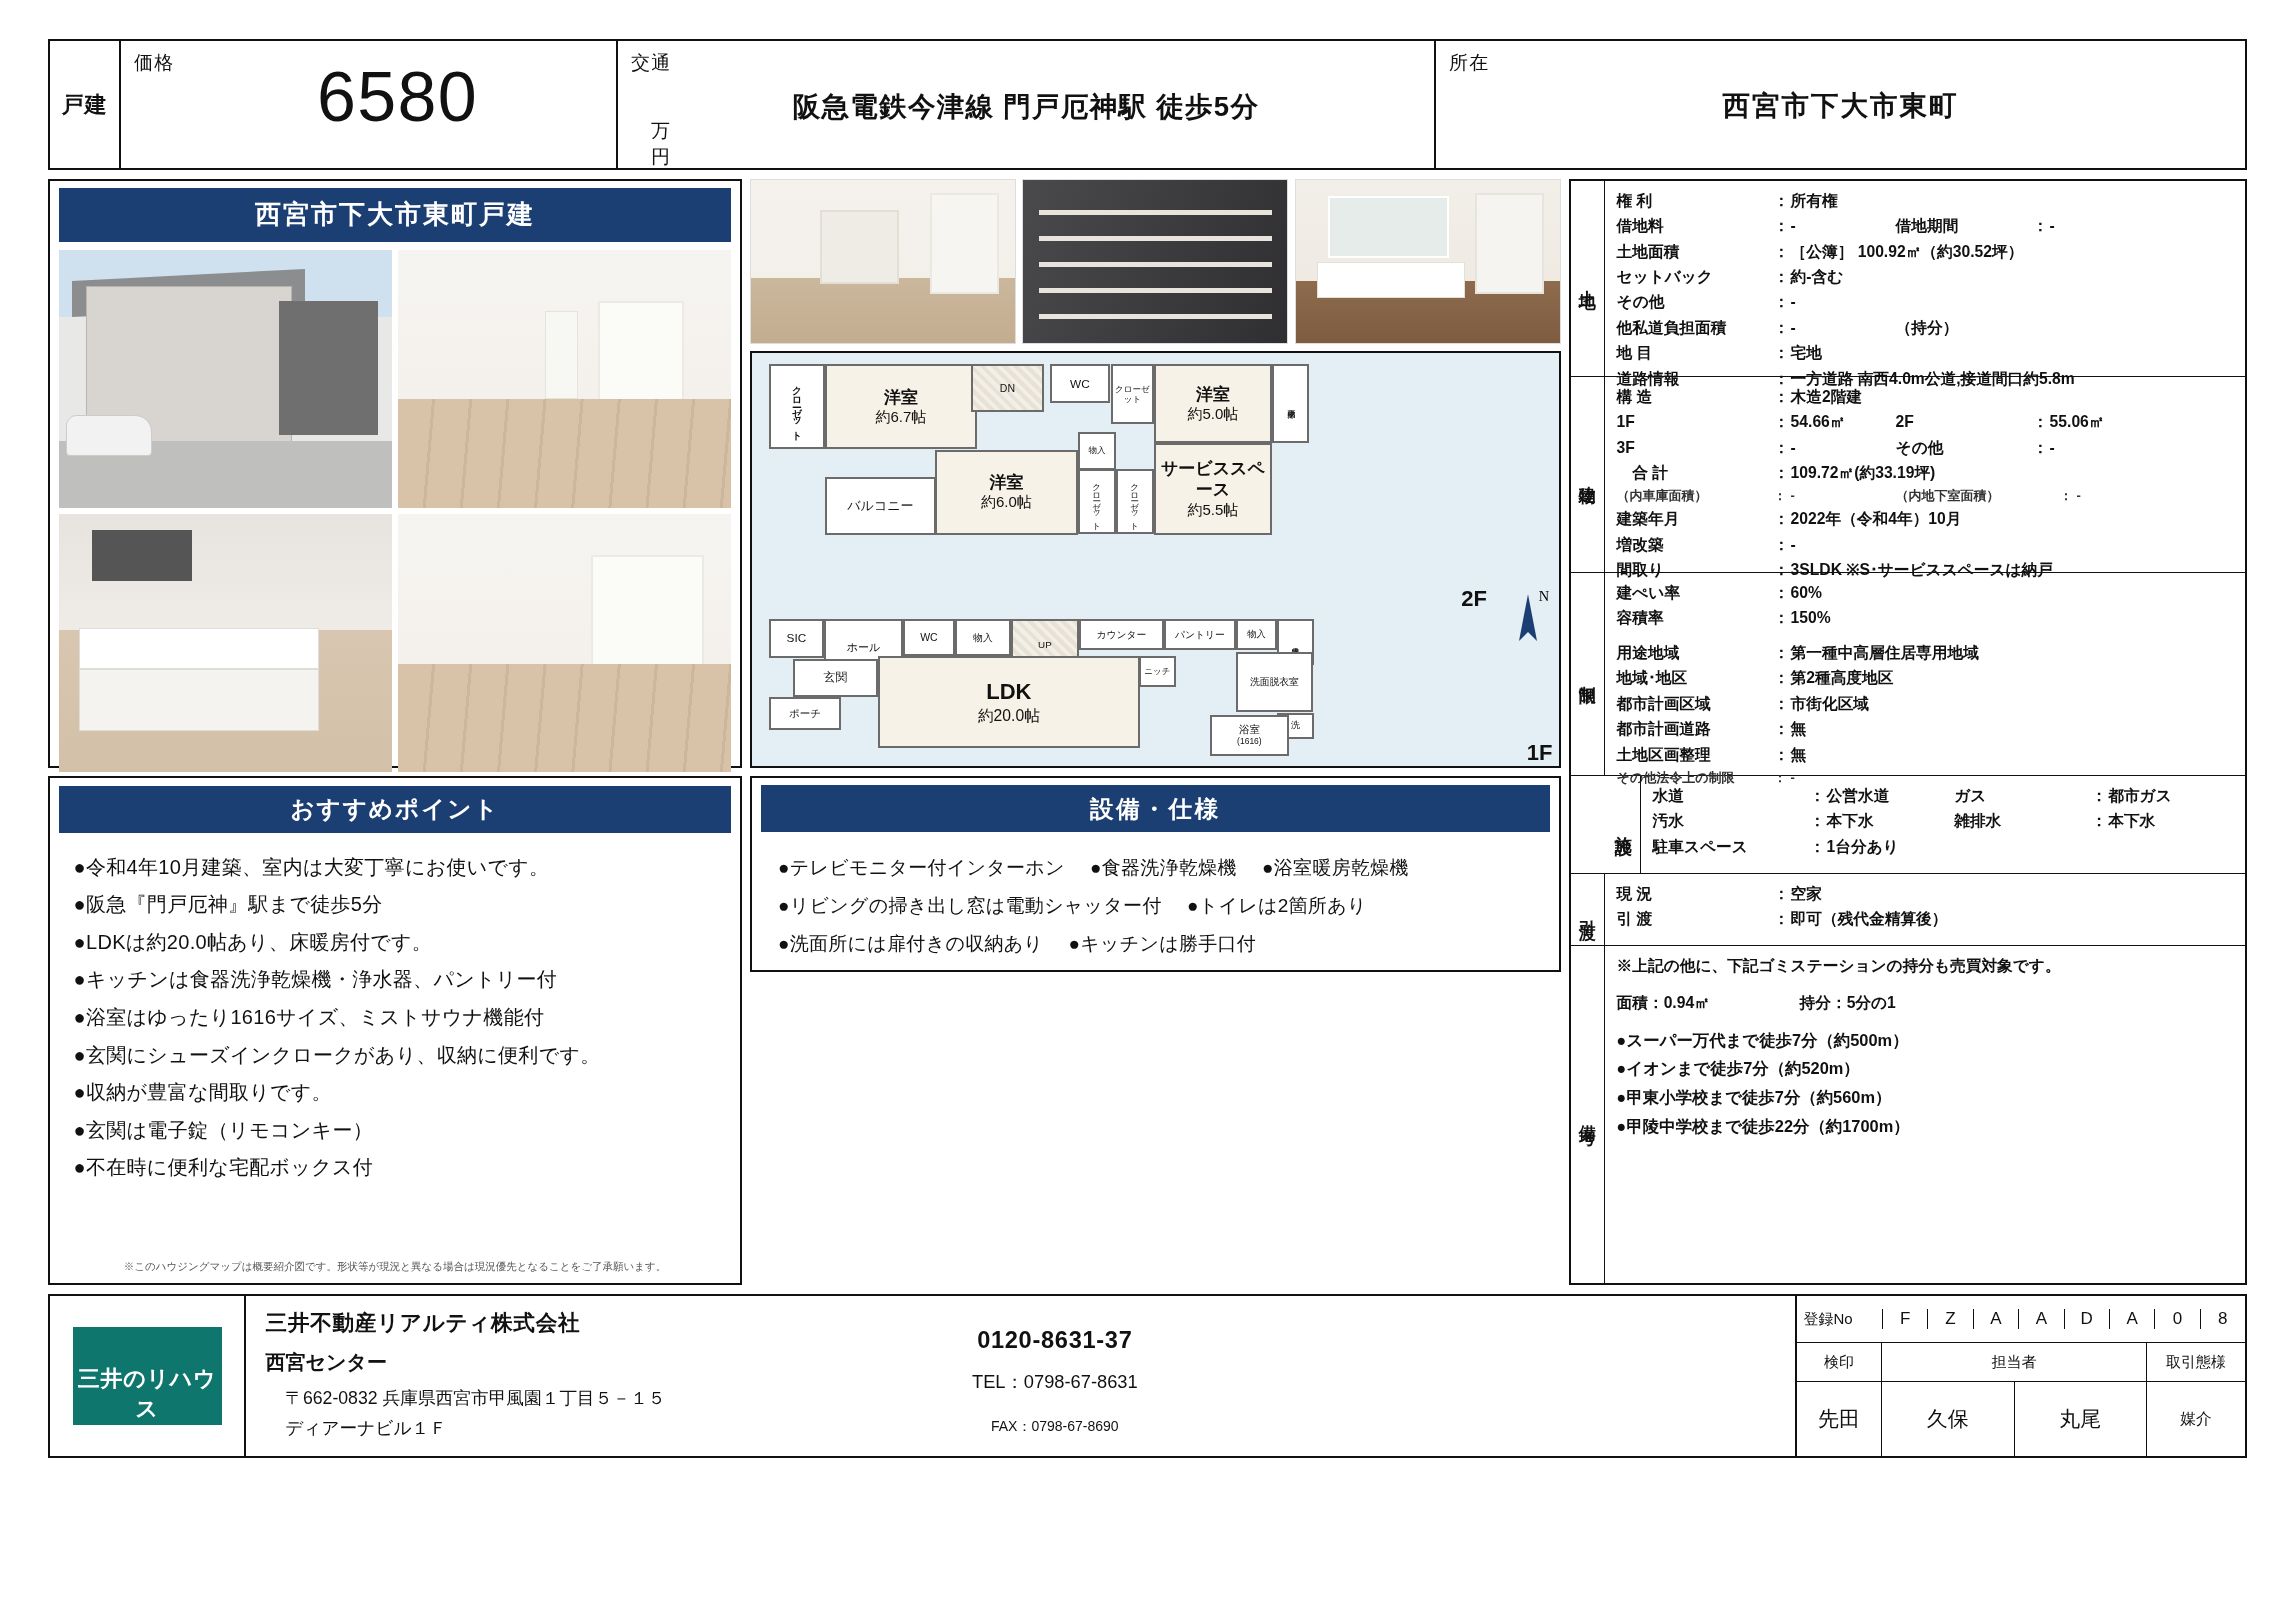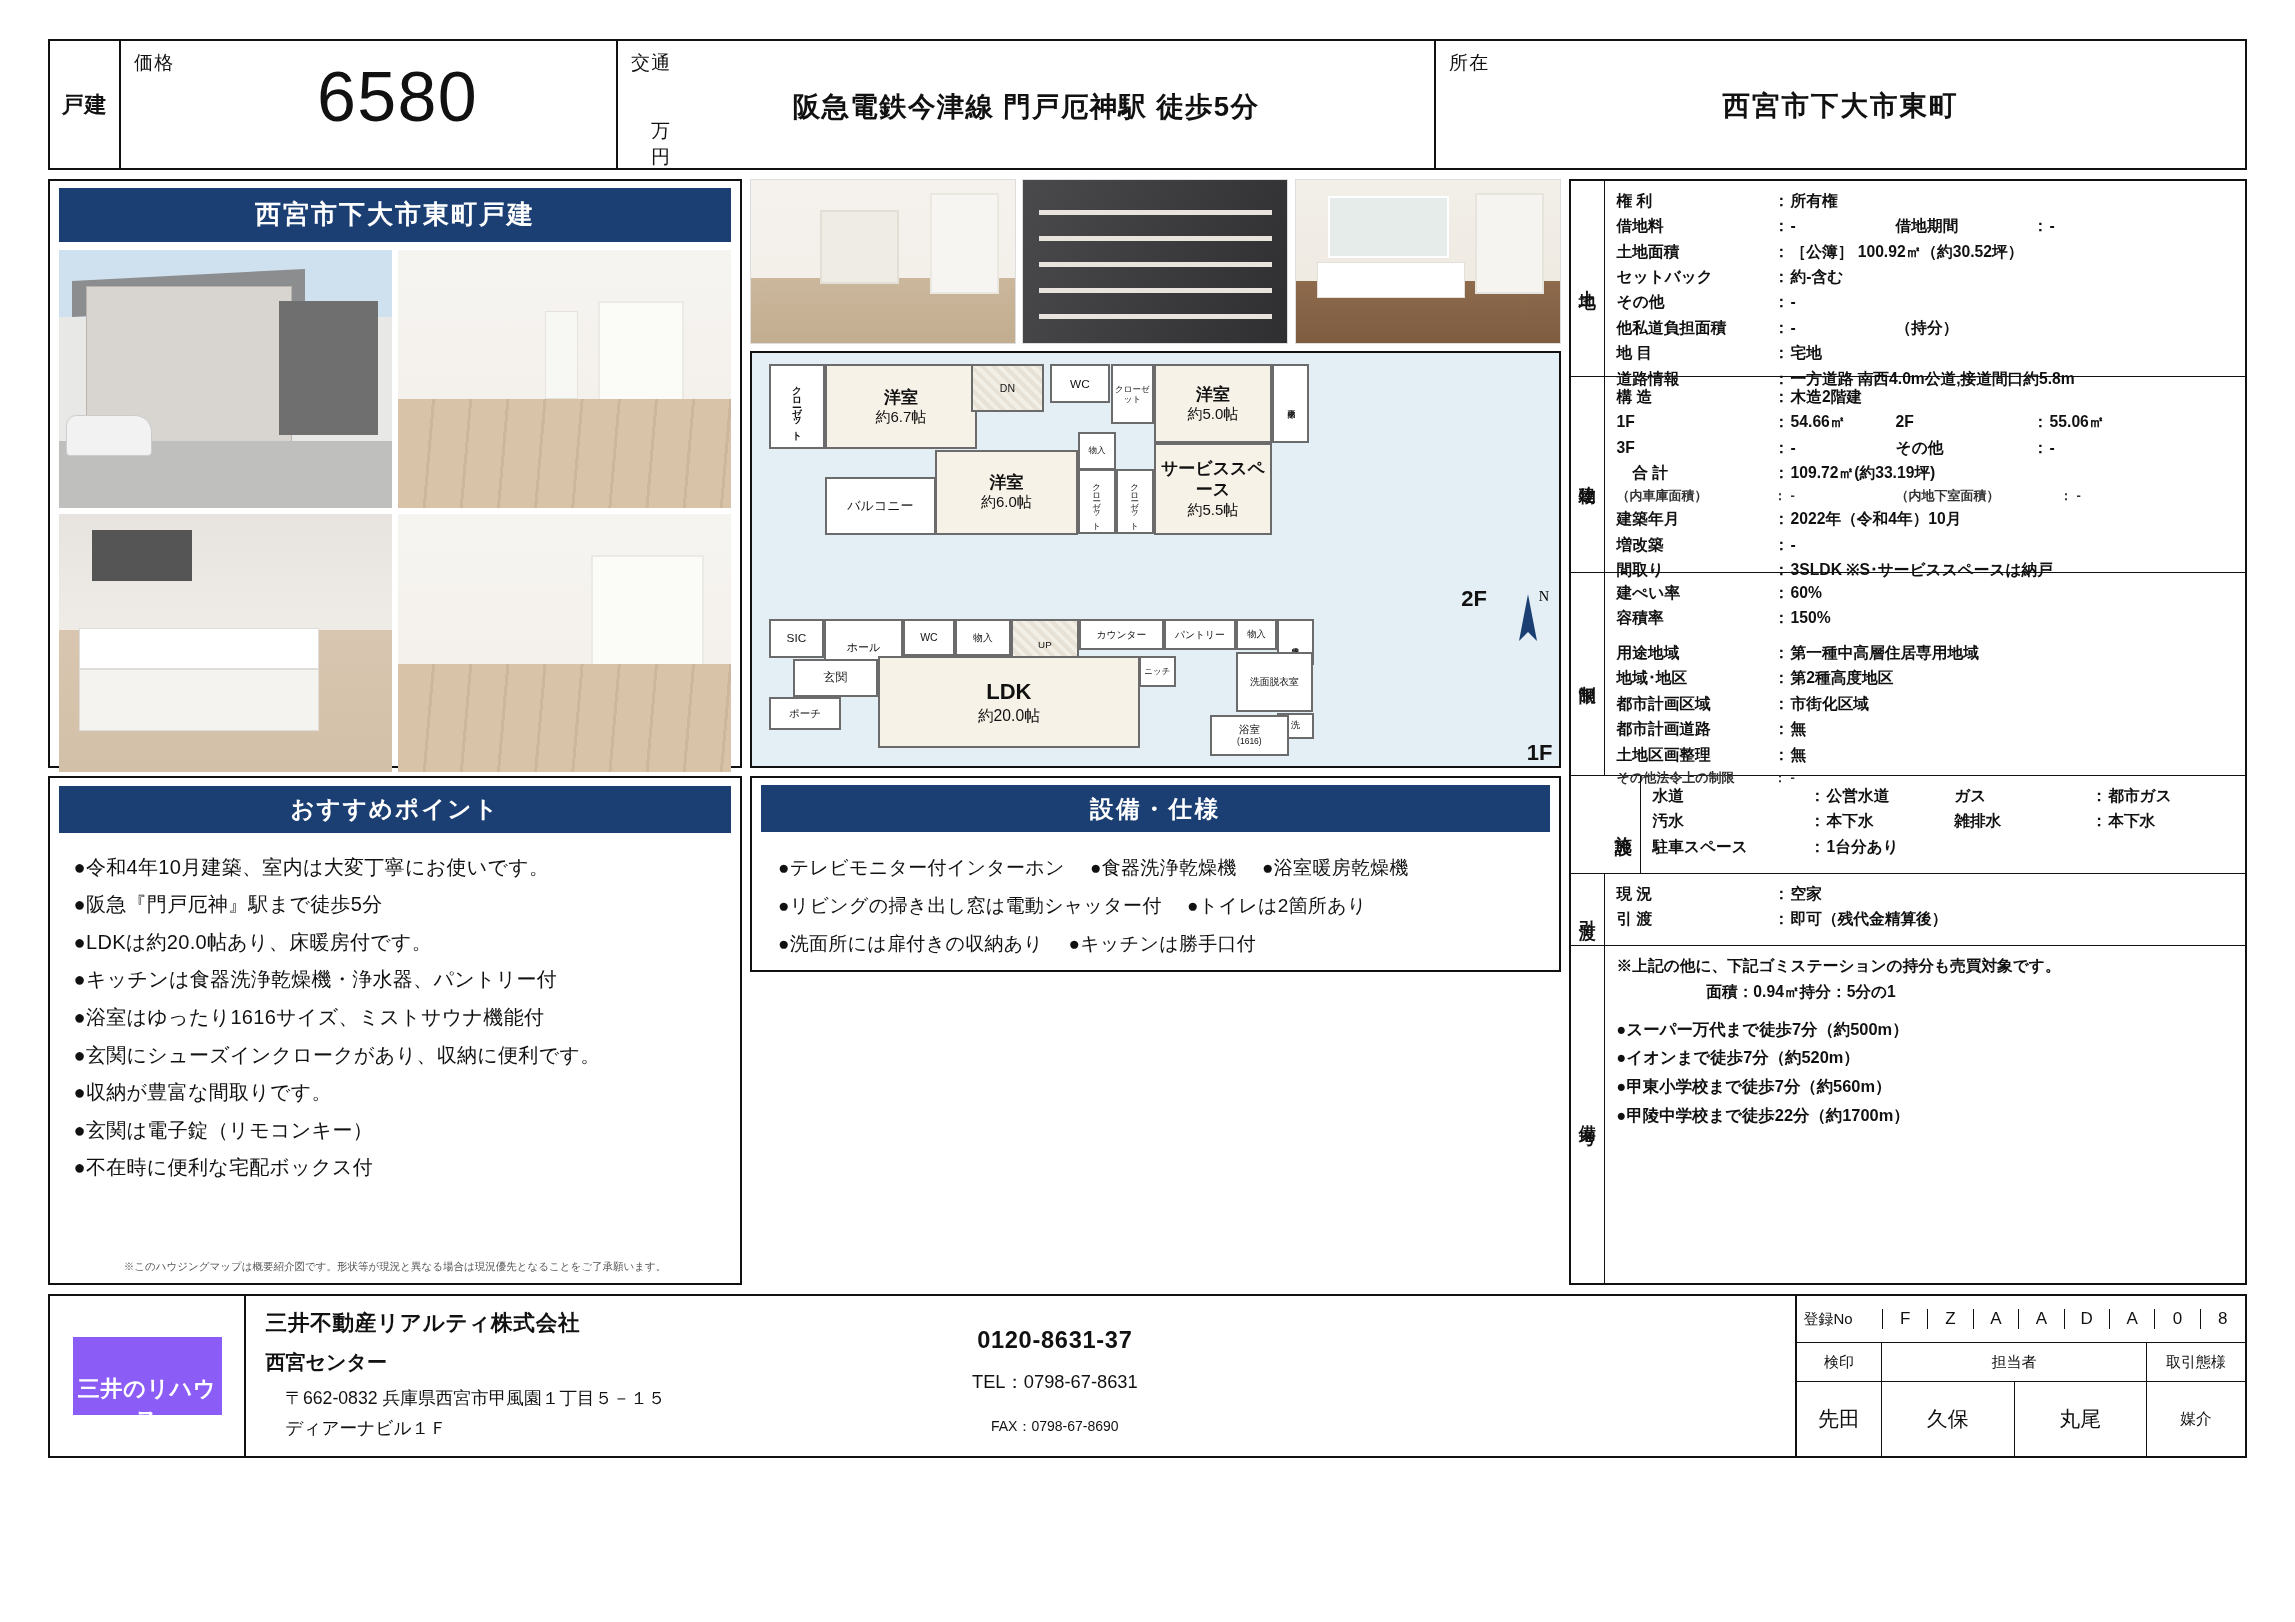--- a/index.html
+++ b/index.html
@@ -112,21 +112,21 @@
   .sv { flex:1; display:flex; }
   .sv2k { width:137px; flex:none; }
   .colon { width:17px; flex:none; }
   .small { font-size:13px; color:#333; }
   .note-box { font-size:15.7px; line-height:1.6; }
   .bullets { font-size:16.4px; line-height:1.75; }
 
   
   .footer { display:flex; border:2px solid #111; margin-top:9.2px; height:164px; }
   .f-logo { width:196px; border-right:2px solid #111; display:flex; align-items:center; justify-content:center; }
-  .logo-box { width:149px; height:78px; background:#8b5cf6; position:relative; }
+  .logo-box { width:149px; height:98px; background:#0f766e; position:relative; }
   .logo-box .lt { position:absolute; left:0; right:0; top:37px; text-align:center; color:#fff; font-size:22px; font-weight:bold; letter-spacing:0.7px; }
   .f-info { flex:1; position:relative; padding:11.8px 19.6px; }
   .f-co { font-size:21.6px; font-weight:bold; letter-spacing:0.7px; }
   .f-branch { font-size:20px; font-weight:bold; margin-top:11.8px; }
   .f-addr { font-size:17.7px; margin-top:10.5px; padding-left:19.6px; }
   .f-addr2 { font-size:17.7px; margin-top:5.2px; padding-left:19.6px; }
   .f-tel-wrap { position:absolute; left:726px; top:31px; text-align:center; }
   .f-free { font-size:23.6px; font-weight:bold; letter-spacing:0.7px; }
   .f-tel { font-size:18.3px; margin-top:14.4px; }
   .f-fax { font-size:14px; margin-top:24px; }
@@ -566,21 +566,21 @@
                 <div class="colon">：</div>
                 <div class="sv">即可（残代金精算後）</div>
               </div>
           </div>
         </div>
 
         <div class="spec-sec" style="flex:1;">
           <div class="sec-tag">備考</div>
           <div class="sec-body">
             <div class="note-box">※上記の他に、下記ゴミステーションの持分も売買対象です。</div>
-            <div class="srow" style="margin-top:1px;text-align:right;">
+            <div class="srow" style="margin-top:12px;">
               <div style="width:183px">面積：0.94㎡</div>
               <div>持分：5分の1</div>
             </div>
             <div style="height:10.5px"></div>
             <div class="bullets">●スーパー万代まで徒歩7分（約500m）</div>
             <div class="bullets">●イオンまで徒歩7分（約520m）</div>
             <div class="bullets">●甲東小学校まで徒歩7分（約560m）</div>
             <div class="bullets">●甲陵中学校まで徒歩22分（約1700m）</div>
           </div>
         </div>

